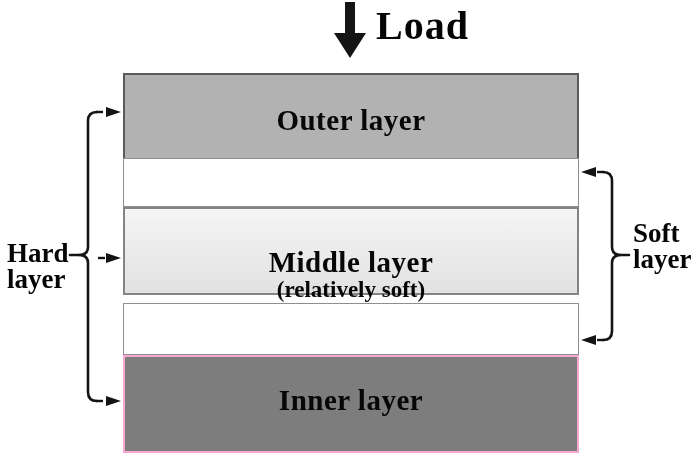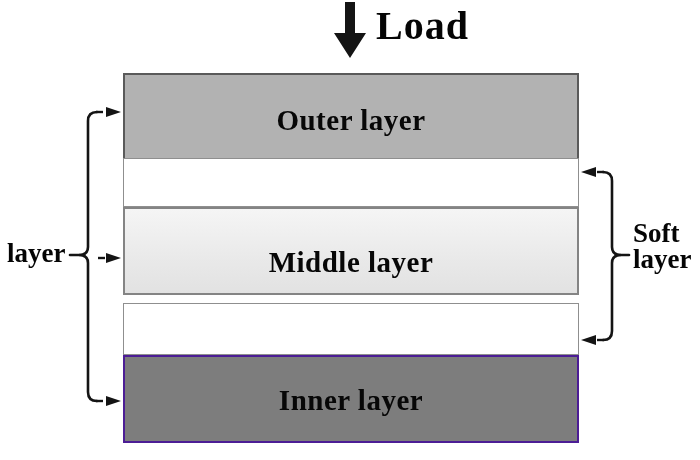--- a/index.html
+++ b/index.html
@@ -12,21 +12,21 @@
   .canvas{position:absolute;inset:0;width:700px;height:460px;}
 
   
   .stack{position:absolute;left:123px;top:60px;width:456px;height:393px;}
   .band{position:absolute;left:0;width:456px;box-sizing:border-box;}
   .band-outer {top:0;   height:114px;border:2px solid #5a5a5a;margin-top:13px;}
   .band-gap1  {top:98px; height:49px;border:1px solid #8f8f8f;background:#ffffff;}
   .band-middle{top:147px;height:88px;border:2px solid #848484;
                background-image:linear-gradient(180deg,#f5f5f5 0%,#e9e9e9 60%,#e2e2e2 100%);}
   .band-gap2  {top:243px;height:52px;border:1px solid #8f8f8f;background:#ffffff;}
-  .band-inner {top:295px;height:88px;border:2px solid #4c1d95;}
+  .band-inner {top:295px;height:98px;border:2px solid #f9a8d4;}
 
   .band-text{position:absolute;left:0;right:0;text-align:center;color:#070707;}
   .band-outer  .band-text{top:30px;}
   .band-middle .band-text{top:38px;}
   .band-inner  .band-text{top:28px;}
   .band-title{font-size:29px;font-weight:bold;line-height:30px;letter-spacing:0.5px;}
   .band-sub  {font-size:23px;font-weight:bold;line-height:26px;}
 
   
   .load-label{
@@ -61,34 +61,36 @@
       <div class="band-text">
         <div class="band-title">Outer layer</div>
       </div>
     </div>
 
     <div class="band band-gap1"></div>
 
     <div class="band band-middle">
       <div class="band-text">
         <div class="band-title">Middle layer</div>
+        <div class="band-sub">(relatively soft)</div>
       </div>
     </div>
 
     <div class="band band-gap2"></div>
 
     <div class="band band-inner" style="background-color: rgb(125, 125, 125);">
       <div class="band-text">
         <div class="band-title">Inner layer</div>
       </div>
     </div>
 
   </div>
 
   <div class="side-label hard">
+    <div>Hard</div>
     <div>layer</div>
   </div>
 
   <div class="side-label soft">
     <div>Soft</div>
     <div>layer</div>
   </div>
 
   <svg class="overlay" width="700" height="460" viewBox="0 0 700 460">
 

